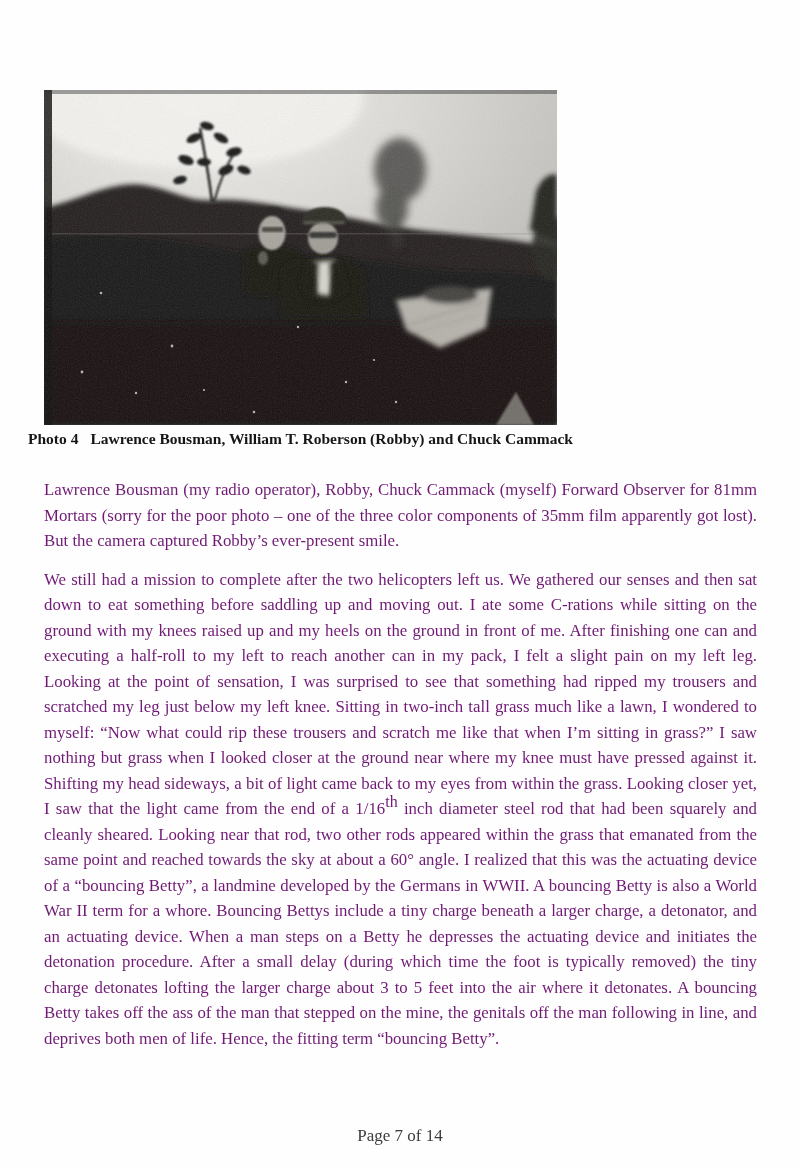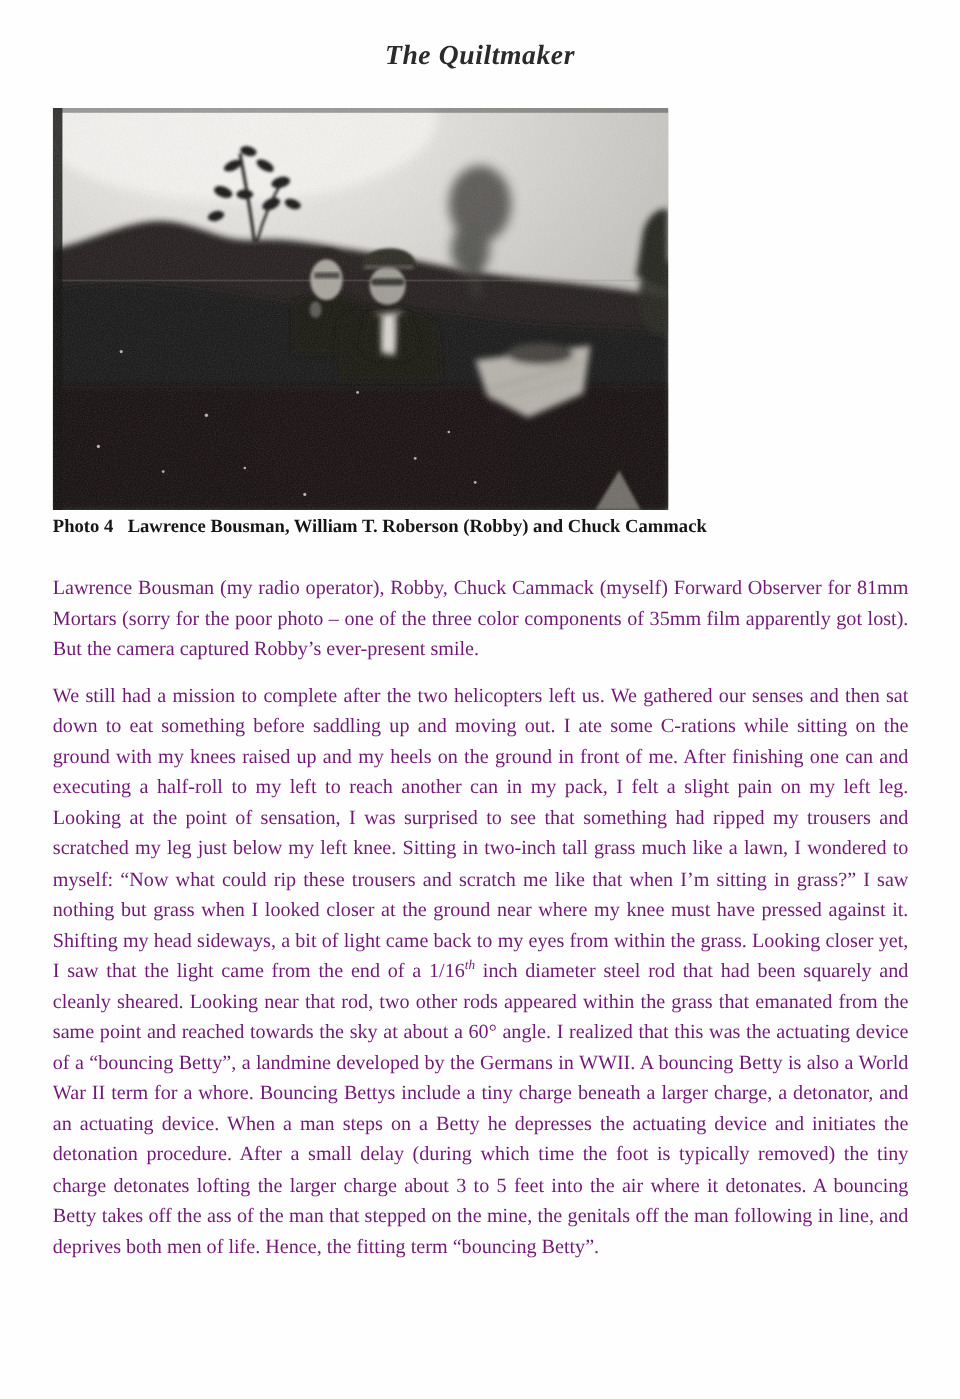--- a/index.html
+++ b/index.html
@@ -30,56 +30,55 @@
     left: 44px;
     top: 90px;
     width: 513px;
     height: 335px;
     background: #c9c8c5;
     overflow: hidden;
   }
   .photo-frame svg { display: block; }
   .caption {
     position: absolute;
-    left: 44px;
+    left: 28px;
     top: 430px;
     width: 713px;
     font-size: 15.5px;
     font-weight: bold;
     color: #161616;
   }
   .caption .caption-label { margin-right: 12px; }
   .body-text {
     position: absolute;
     left: 44px;
     top: 477px;
     width: 713px;
     text-align: justify;
     font-size: 16.8px;
     line-height: 25.5px;
     color: #701a75;
   }
   .body-text p { margin: 0 0 13px 0; }
-  .body-text sup { font-size: 11px; line-height: 0; font-style: italic; }
+  .body-text sup { font-size: 16px; line-height: 0; }
   .footer {
     position: absolute;
     top: 1126px;
     left: 0;
     width: 100%;
     text-align: center;
     font-size: 17px;
     color: #3c3c3c;
   }
 </style>
 </head>
 <body>
 
 <div class="page">
 
-  <div class="title">The Quiltmaker</div>
 
   <div class="photo-frame">
     <svg viewBox="0 0 513 335" width="513" height="335">
       <defs>
         <radialGradient id="sky" cx="30%" cy="0%" r="100%">
           <stop offset="0%" stop-color="#f4f3f0"></stop>
           <stop offset="42%" stop-color="#dcdbd7"></stop>
           <stop offset="100%" stop-color="#b2b1ad"></stop>
         </radialGradient>
         <filter id="b1" x="-20%" y="-20%" width="140%" height="140%">
@@ -187,14 +186,15 @@
 
   <div class="caption">
     <span class="caption-label">Photo 4</span><span>Lawrence Bousman, William T. Roberson (Robby) and Chuck Cammack</span>
   </div>
 
   <div class="body-text">
     <p>Lawrence Bousman (my radio operator), Robby, Chuck Cammack (myself) Forward Observer for 81mm Mortars (sorry for the poor photo – one of the three color components of 35mm film apparently got lost).  But the camera captured Robby’s ever-present smile.</p>
     <p><span>We still had a mission to complete after the two helicopters left us.  We gathered our senses and then sat down to eat something before saddling up and moving out.  I ate some C-rations while sitting on the ground with my knees raised up and my heels on the ground in front of me.  After finishing one can and executing a half-roll to my left to reach another can in my pack, I felt a slight pain on my left leg.  Looking at the point of sensation, I was surprised to see that something had ripped my trousers and scratched my leg just below my left knee.  Sitting in two-inch tall grass much like a lawn, I wondered to myself: “Now what could rip these trousers and scratch me like that when I’m sitting in grass?”  I saw nothing but grass when I looked closer at the ground near where my knee must have pressed against it.  Shifting my head sideways, a bit of light came back to my eyes from within the grass.  Looking closer yet, I saw that the light came from the end of a 1/16</span><sup>th</sup><span> inch diameter steel rod that had been squarely and cleanly sheared.  Looking near that rod, two other rods appeared within the grass that emanated from the same point and reached towards the sky at about a 60° angle.  I realized that this was the actuating device of a “bouncing Betty”, a landmine developed by the Germans in WWII.  A bouncing Betty is also a World War II term for a whore.  Bouncing Bettys include a tiny charge beneath a larger charge, a detonator, and an actuating device.  When a man steps on a Betty he depresses the actuating device and initiates the detonation procedure.  After a small delay (during which time the foot is typically removed) the tiny charge detonates lofting the larger charge about 3 to 5 feet into the air where it detonates.  A bouncing Betty takes off the ass of the man that stepped on the mine, the genitals off the man following in line, and deprives both men of life.  Hence, the fitting term “bouncing Betty”.</span></p>
   </div>
 
+  <div class="footer">Page 7 of 14</div>
 
 </div>
 
 </body></html>

